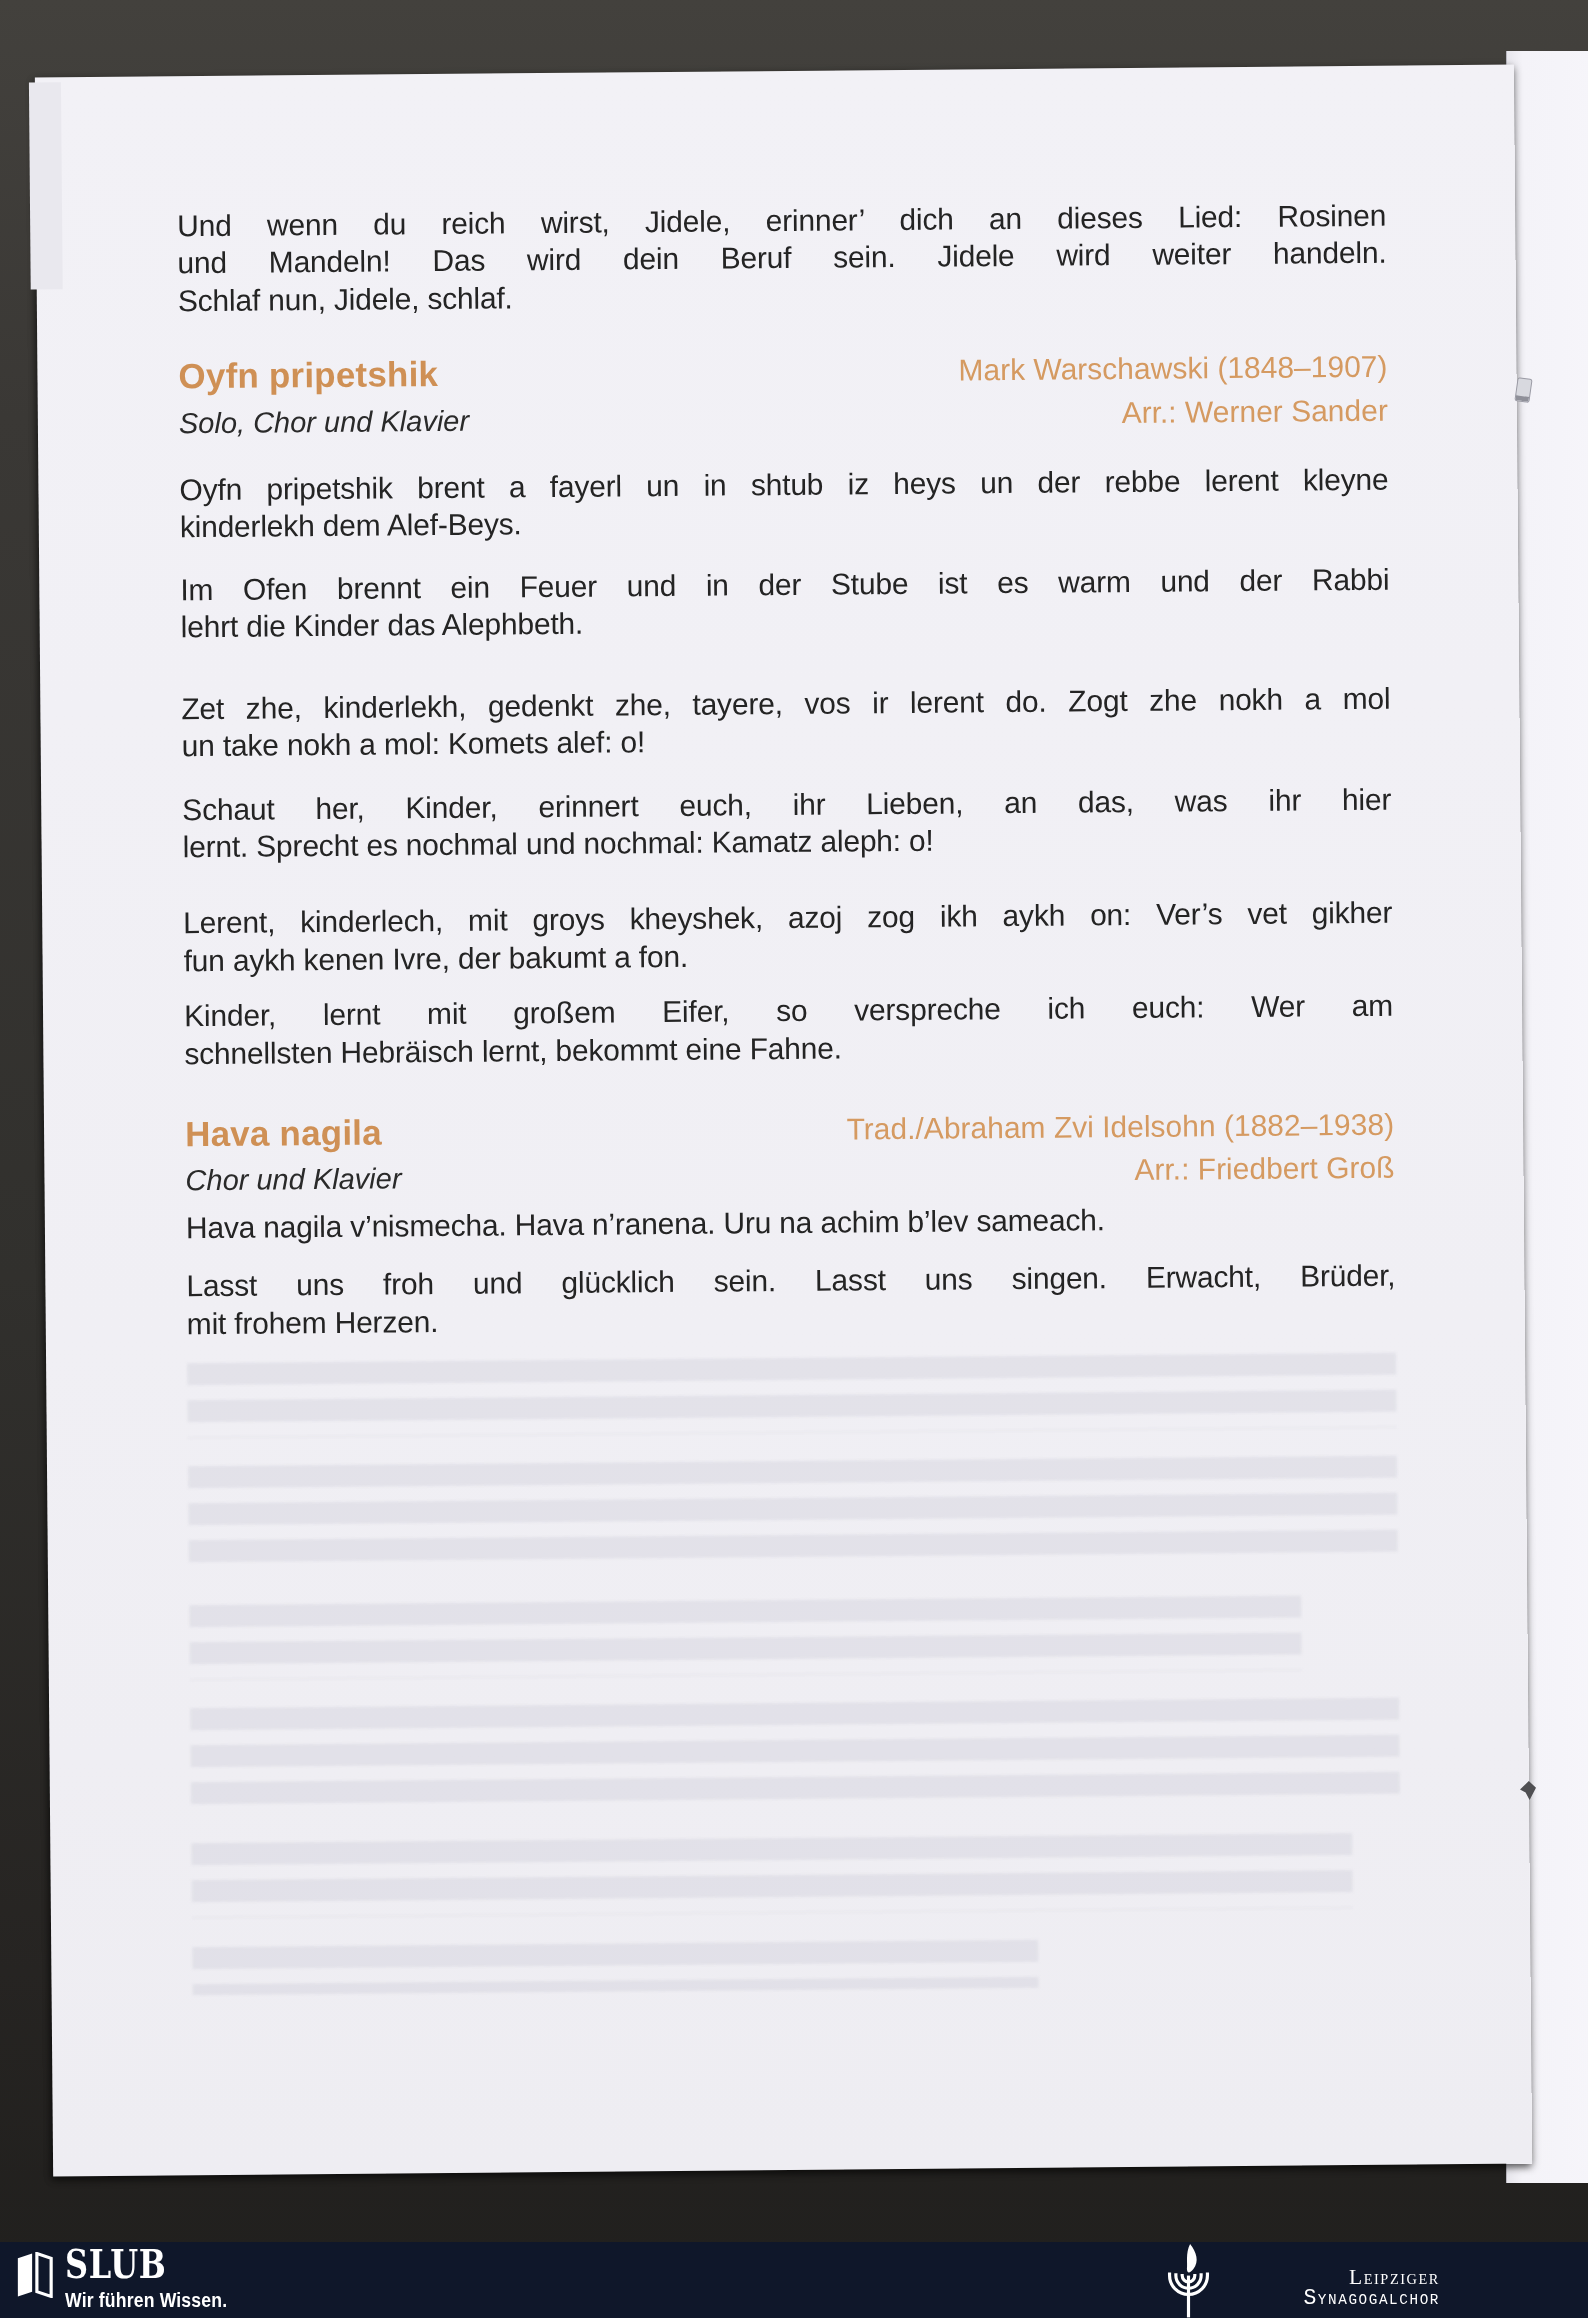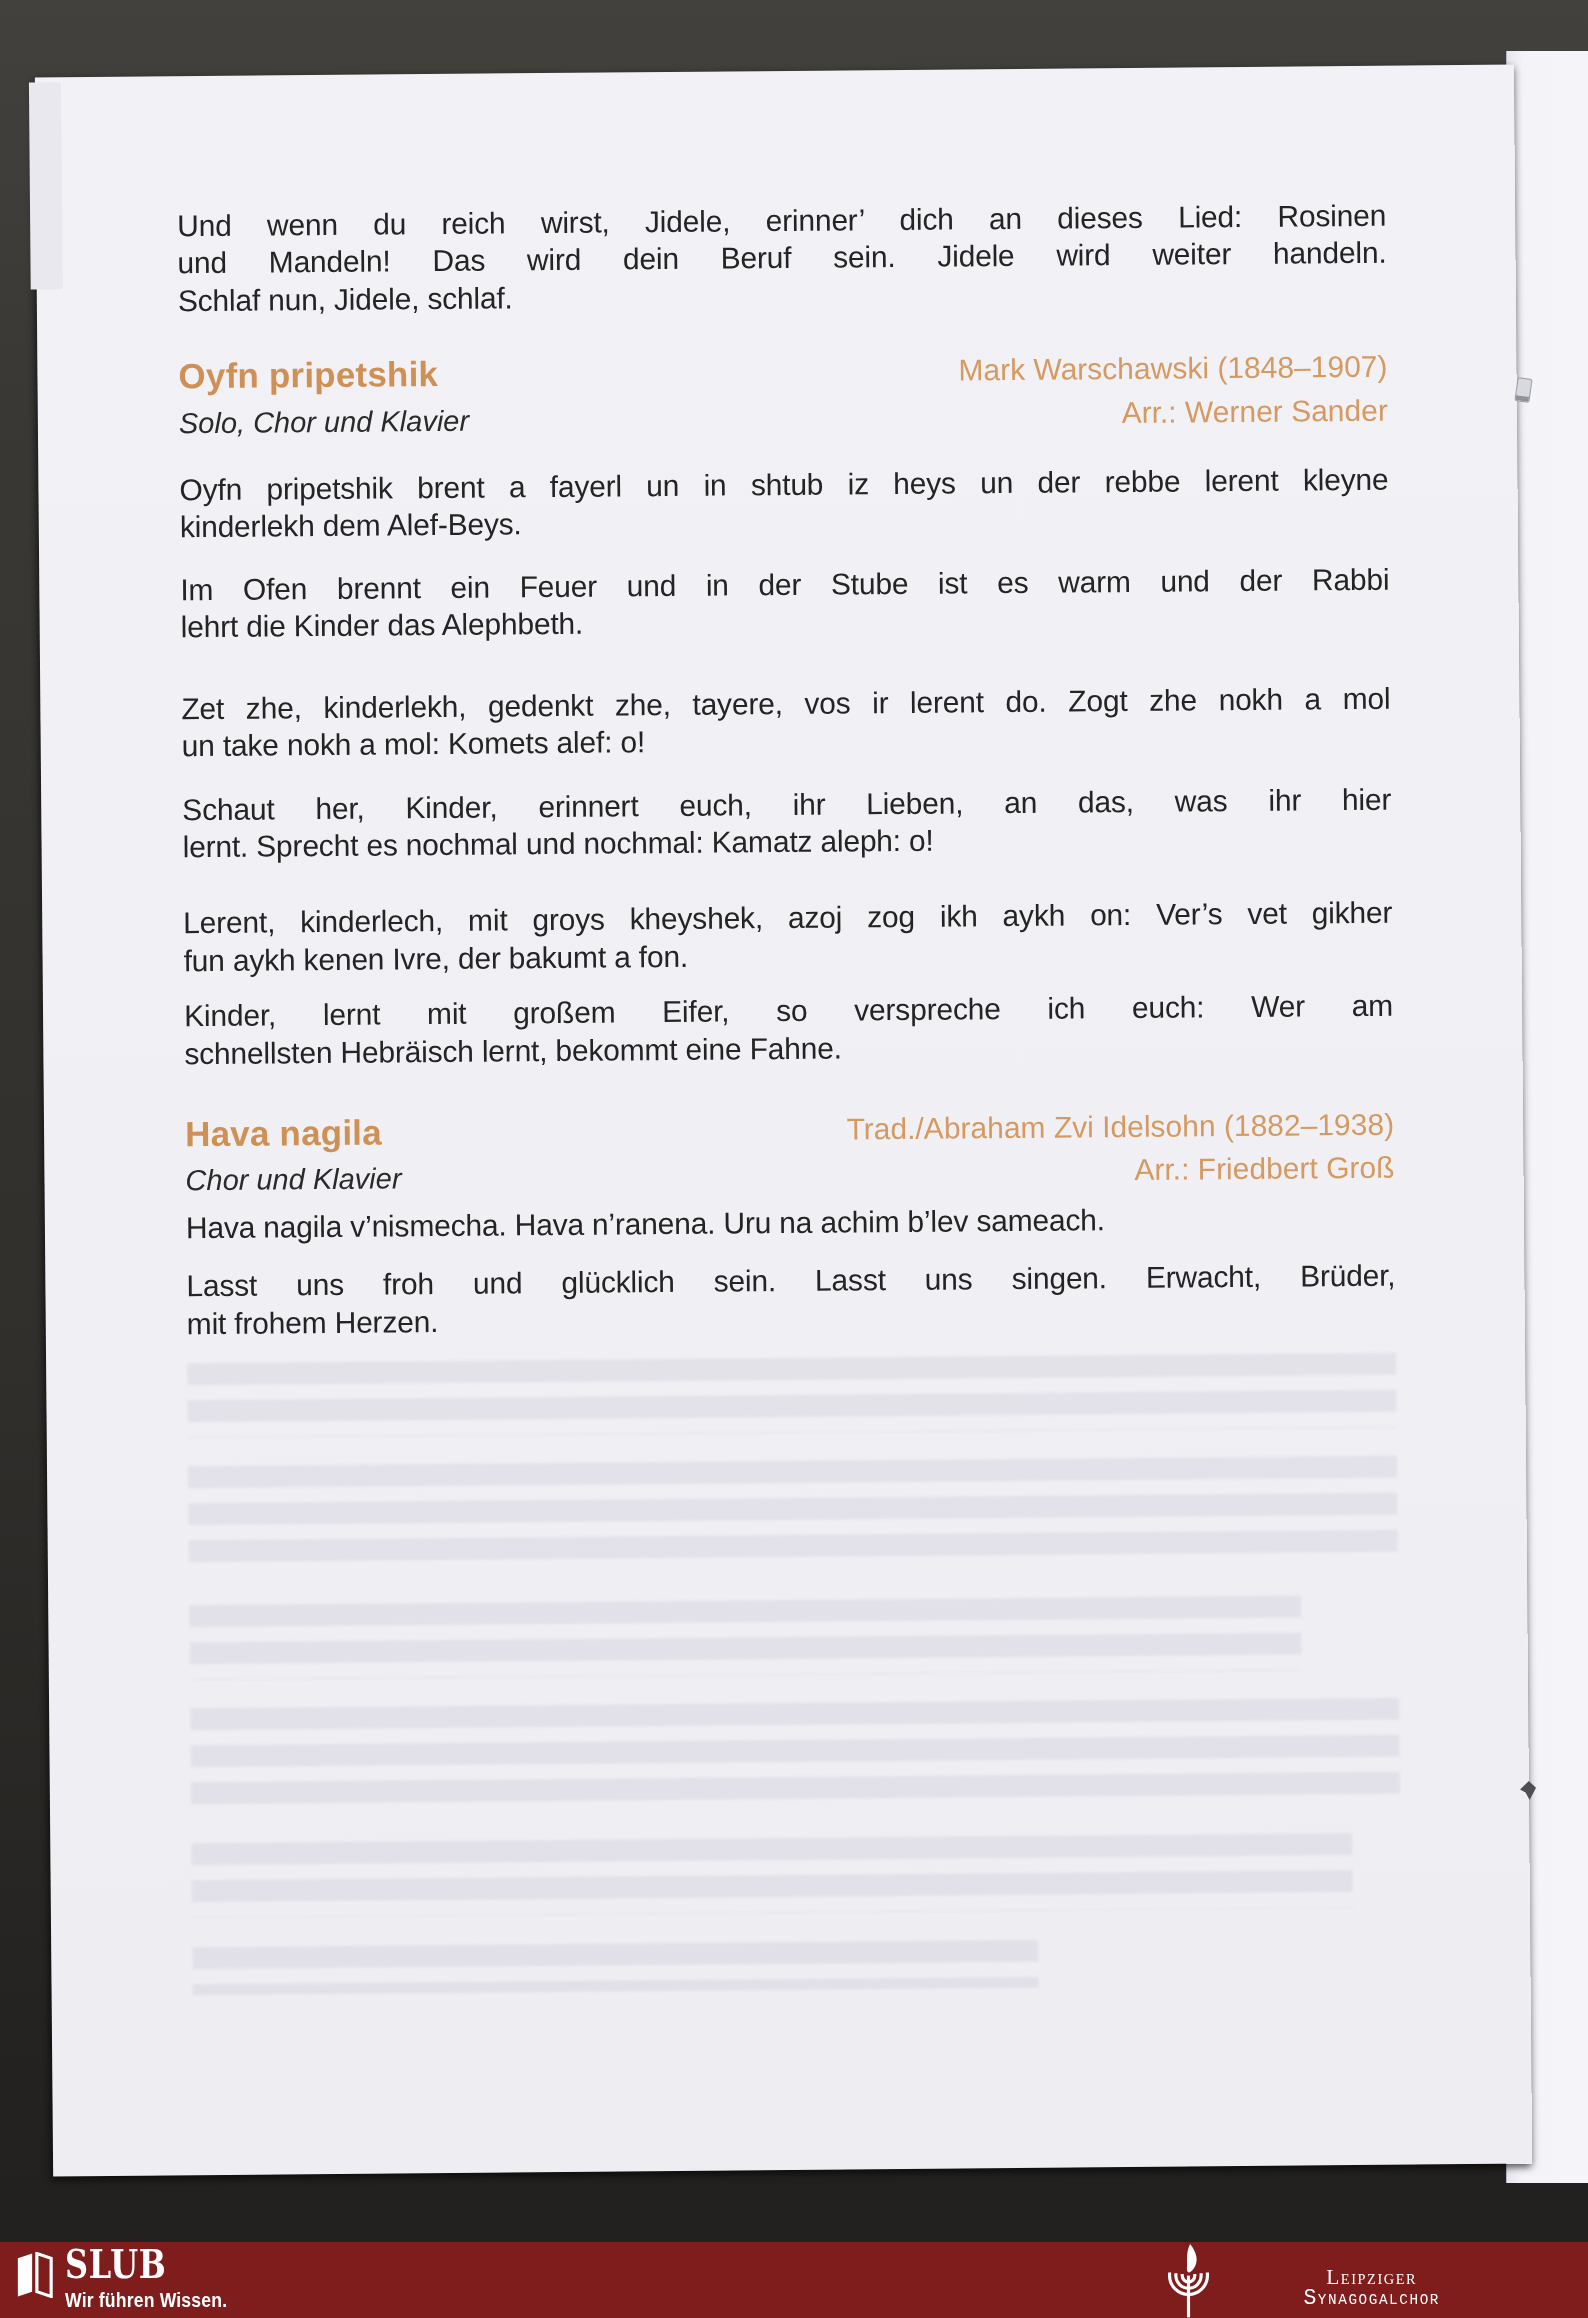--- a/index.html
+++ b/index.html
@@ -59,35 +59,35 @@
     background:#d8d9df;border-radius:2.4px;border:0.8px solid #9a9aa4;
     box-shadow:inset 0 -4.8px 0 #8f9099;transform:rotate(8deg);
   }
   .staple2{
     position:absolute;left:1520px;top:1781px;width:16px;height:19px;z-index:4;
     background:#4f4f52;clip-path:polygon(0 45%,55% 0,100% 35%,60% 100%,35% 60%);
   }
   
   .footerbar{
     position:absolute;left:0;bottom:0;width:1589px;height:77px;
-    background:#7f1d1d;z-index:10;
+    background:#0f172a;z-index:10;
   }
   .slub-group{position:absolute;left:16px;top:3.2px;height:71px;}
   .slub-book{position:absolute;left:0;top:6.4px;}
   .slub-name{
     position:absolute;left:49px;top:0px;height:38px;line-height:38px;
     font-family:"DejaVu Serif", serif;font-weight:bold;font-size:39px;color:#ffffff;
     letter-spacing:0.8px;transform:scaleX(0.82);transform-origin:left center;white-space:nowrap;
   }
   .slub-tagline{
     position:absolute;left:49px;top:43px;height:24px;line-height:24px;
     font-weight:bold;font-size:20px;color:#ffffff;letter-spacing:0.2px;
     transform:scaleX(0.88);transform-origin:left center;white-space:nowrap;
   }
-  .choir-group{position:absolute;right:149px;top:0;height:77px;text-align:center;}
+  .choir-group{position:absolute;right:149px;top:0;height:77px;text-align:right;}
   .menorah{position:absolute;right:226px;top:1.6px;}
   .choir-line{
     font-family:"Liberation Serif", serif;color:#ffffff;
     text-transform:uppercase;letter-spacing:1.6px;white-space:nowrap;
   }
   .choir-line1{margin-top:27px;font-size:14.3px;line-height:17.5px;}
   .choir-line2{font-size:14.3px;line-height:19px;font-family:Liberation Mono, monospace;}
   .choir-line::first-letter{font-size:1.5em;}
 </style>
 </head>

